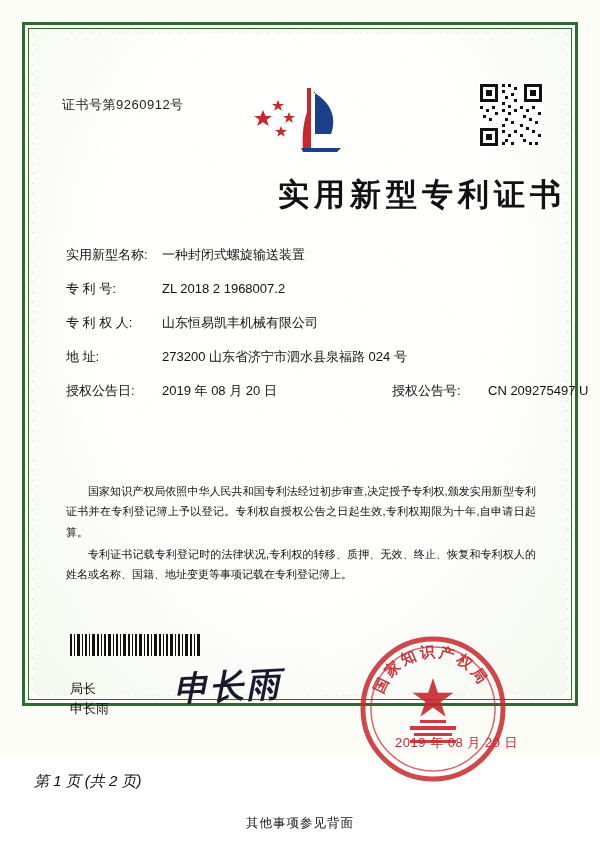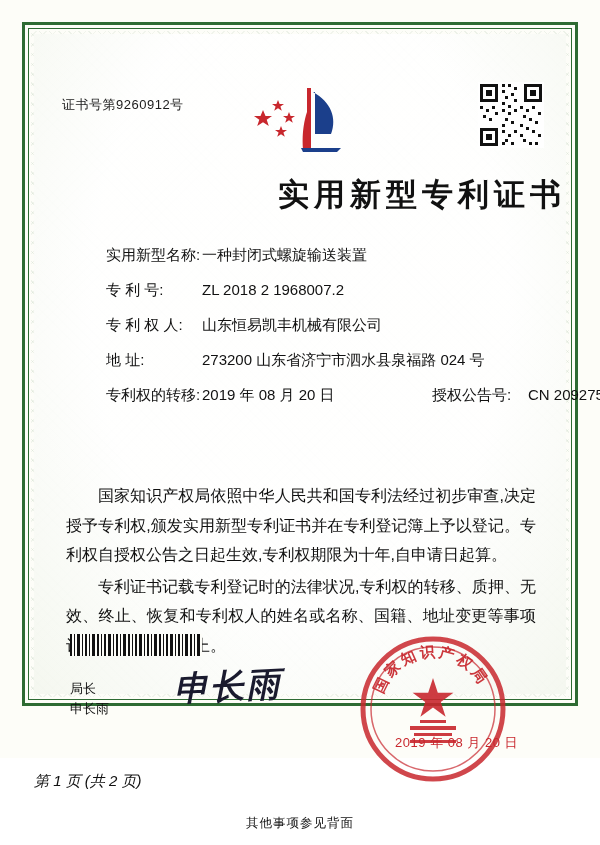--- a/index.html
+++ b/index.html
@@ -107,23 +107,22 @@
   .fields {
     position: absolute;
     left: 32px;
     right: 30px;
     top: 212px;
   }
   .field-row {
     display: flex;
     align-items: baseline;
     margin-bottom: 16px;
-    font-size: 15px;
-    color: #111;
-    margin-left: 40px;
+    font-size: 13px;
+    color: #111;
   }
   .field-label {
     width: 96px;
     flex: 0 0 96px;
     white-space: nowrap;
   }
   .field-value {
     flex: 1;
     white-space: nowrap;
   }
@@ -135,21 +134,21 @@
     width: 96px;
     flex: 0 0 96px;
     white-space: nowrap;
   }
 
   .body-text {
     position: absolute;
     left: 32px;
     right: 30px;
     top: 447px;
-    font-size: 16px;
+    font-size: 11px;
     line-height: 1.85;
     color: #111;
     text-align: justify;
   }
   .body-text p {
     margin: 0 0 2px 0;
     text-indent: 2em;
   }
 
   .barcode {
@@ -317,21 +316,21 @@
       </div>
       <div class="field-row">
         <div class="field-label">专 利 权 人:</div>
         <div class="field-value">山东恒易凯丰机械有限公司</div>
       </div>
       <div class="field-row">
         <div class="field-label">地      址:</div>
         <div class="field-value">273200 山东省济宁市泗水县泉福路 024 号</div>
       </div>
       <div class="field-row dual">
-        <div class="field-label">专利权的转移:</div>
+        <div class="field-label">授权公告日:</div>
         <div class="field-value">2019 年 08 月 20 日</div>
         <div class="field-label2">授权公告号:</div>
         <div class="field-value">CN 209275497 U</div>
       </div>
     </div>
 
     <div class="body-text">
       <p>国家知识产权局依照中华人民共和国专利法经过初步审查,决定授予专利权,颁发实用新型专利证书并在专利登记簿上予以登记。专利权自授权公告之日起生效,专利权期限为十年,自申请日起算。</p>
       <p>专利证书记载专利登记时的法律状况,专利权的转移、质押、无效、终止、恢复和专利权人的姓名或名称、国籍、地址变更等事项记载在专利登记簿上。</p>
     </div>

